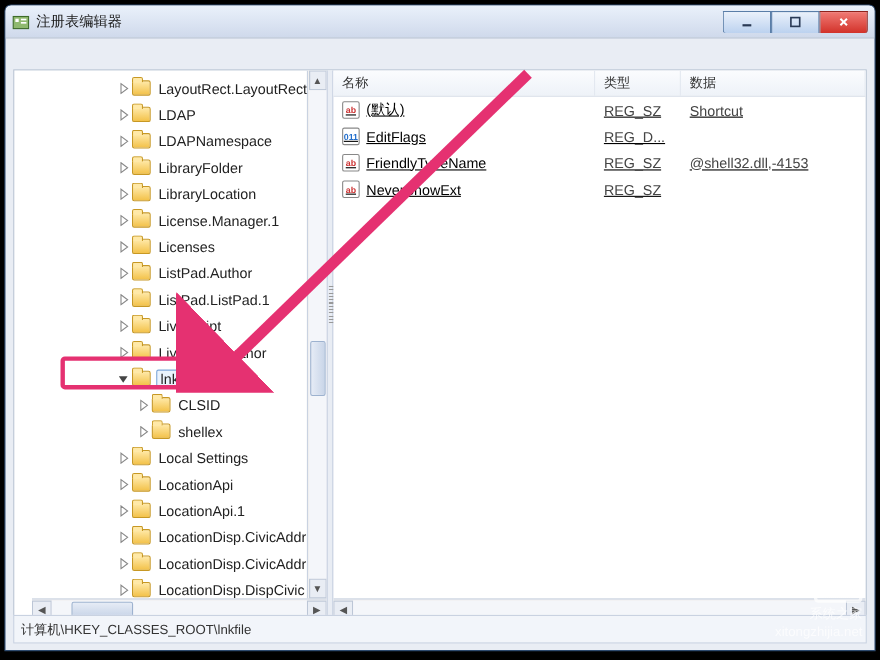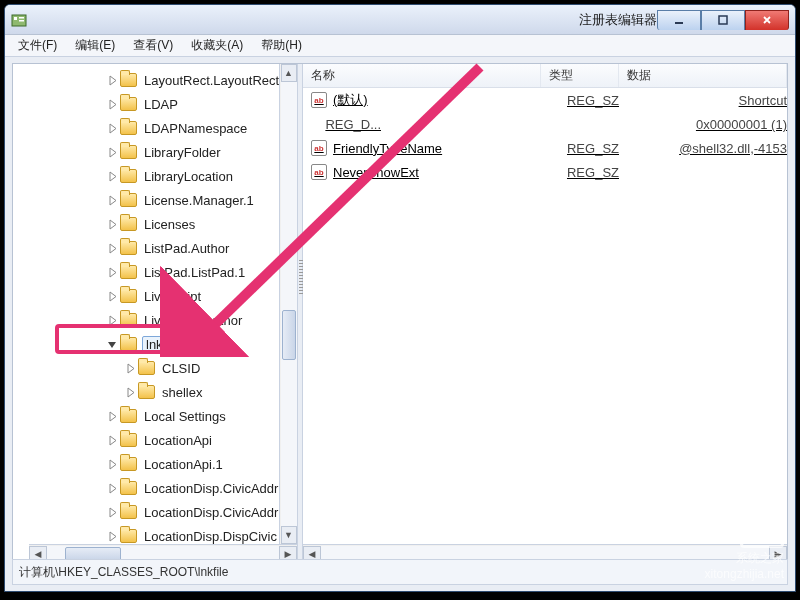--- a/index.html
+++ b/index.html
@@ -2,21 +2,20 @@
 <html><head>
 <meta charset="utf-8">
 <style>
   * { box-sizing: border-box; margin: 0; padding: 0; font-family: "Segoe UI", "Microsoft YaHei", Tahoma, sans-serif; }
   body { background:#000; width:800px; height:600px; overflow:hidden; position:relative; }
 
   .win {
     position:absolute; left:4px; top:4px; width:792px; height:588px;
     border:1px solid #2e4b70; border-radius:6px 6px 0 0; overflow:hidden;
     background:#e9edf4;
-    text-align:right;
   }
 
   
   .titlebar {
     height:30px; background:linear-gradient(#eaf1fb, #cfd9eb);
     display:flex; align-items:center; padding:0 6px;
     border-bottom:1px solid #b7c2d3;
   }
   .titlebar .app-icon { width:16px; height:16px; margin-right:6px; }
   .titlebar .title   { font-size:13px; color:#1b1b1b; flex:1; }
@@ -183,27 +182,20 @@
           </svg>
       </div>
       <div class="winbtn close">
         <svg viewBox="0 0 12 12">
             <path d="M3 3 L9 9 M9 3 L3 9" stroke="currentColor" stroke-width="1.8"></path>
           </svg>
       </div>
     </div>
   </div>
 
-  <div class="menubar">
-    <div class="menu">文件(F)</div>
-    <div class="menu">编辑(E)</div>
-    <div class="menu">查看(V)</div>
-    <div class="menu">收藏夹(A)</div>
-    <div class="menu">帮助(H)</div>
-  </div>
 
   <div class="client">
 
     <div class="treepane">
       <div class="tree" id="tree">
           <div class="node">
             <span class="ind" style="width: 78px;"></span>
             <span class="glyph">
               <svg viewBox="0 0 11 11">
                 <path d="M3 1 L9 5.5 L3 10 Z" fill="none" stroke="#888"></path>
@@ -432,22 +424,25 @@
       <div class="rows" id="rows">
           <div class="row">
             <div class="cell name">
               <span class="valicon sz">ab</span>
               <span>(默认)</span>
             </div>
             <div class="cell type">REG_SZ</div>
             <div class="cell data">Shortcut</div>
           </div>
           <div class="row">
+            <div class="cell name">
+              <span class="valicon bin">011</span>
+              <span>EditFlags</span>
+            </div>
             <div class="cell type">REG_D...</div>
-            <div class="cell data">0x00000001 (1)</div>
           </div>
           <div class="row">
             <div class="cell name">
               <span class="valicon sz">ab</span>
               <span>FriendlyTypeName</span>
             </div>
             <div class="cell type">REG_SZ</div>
             <div class="cell data">@shell32.dll,-4153</div>
           </div>
           <div class="row">

